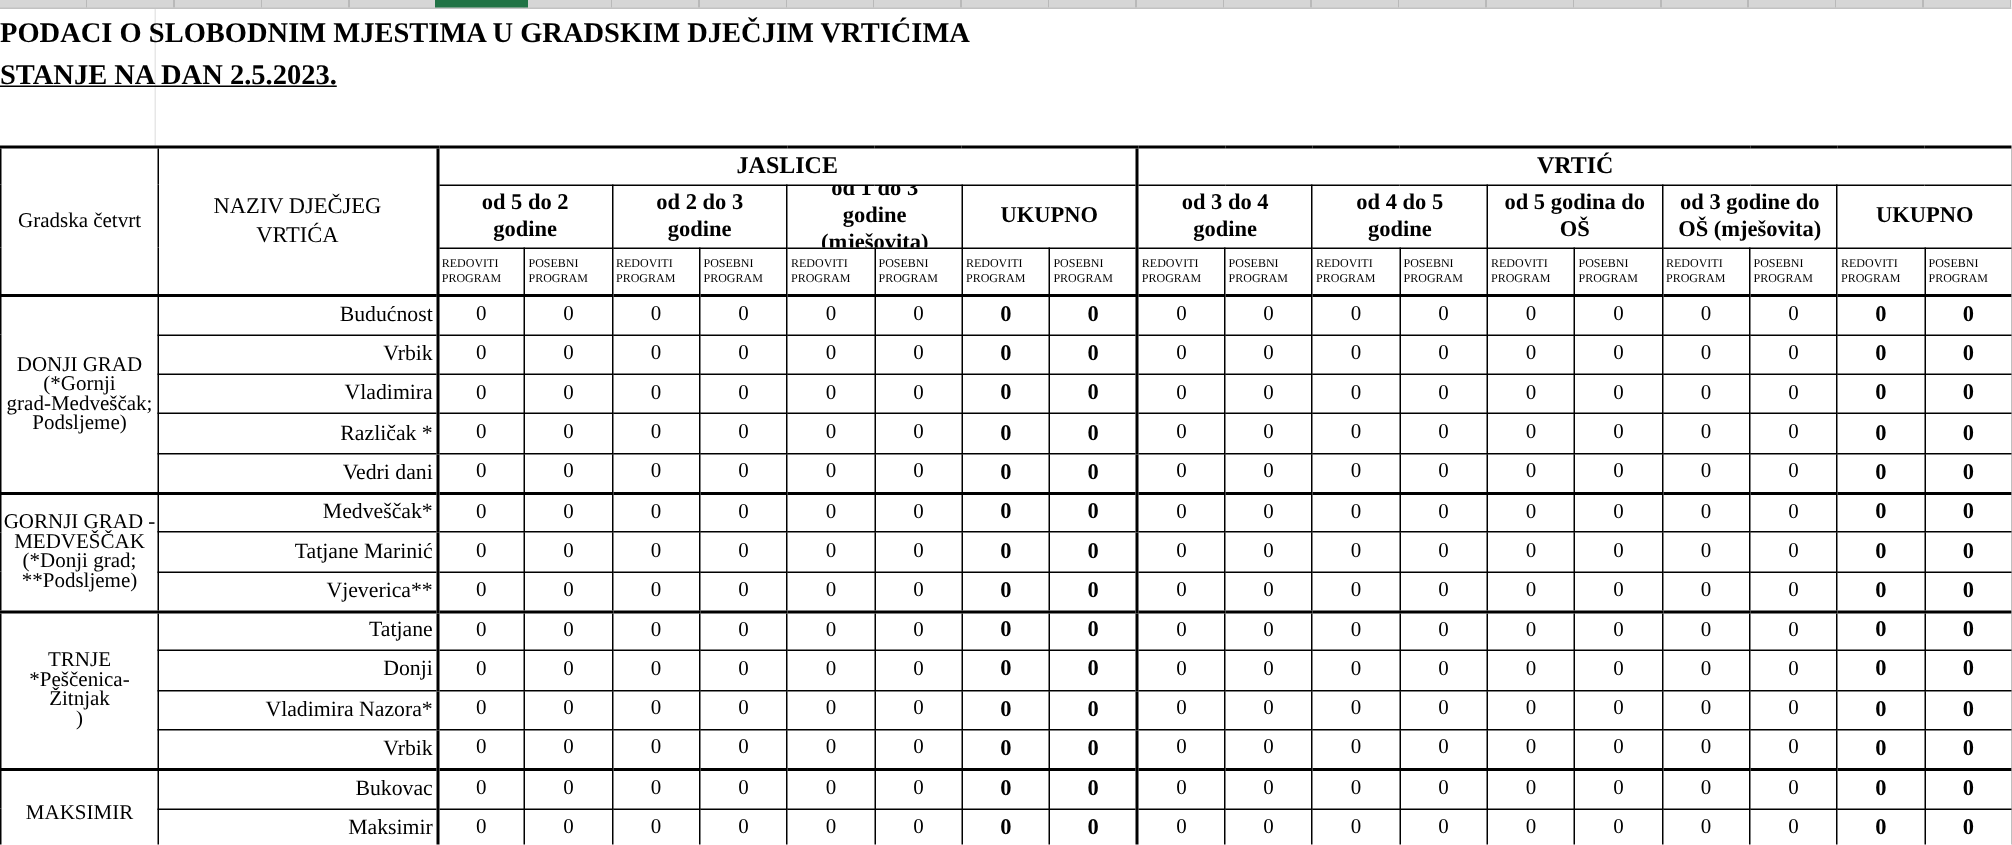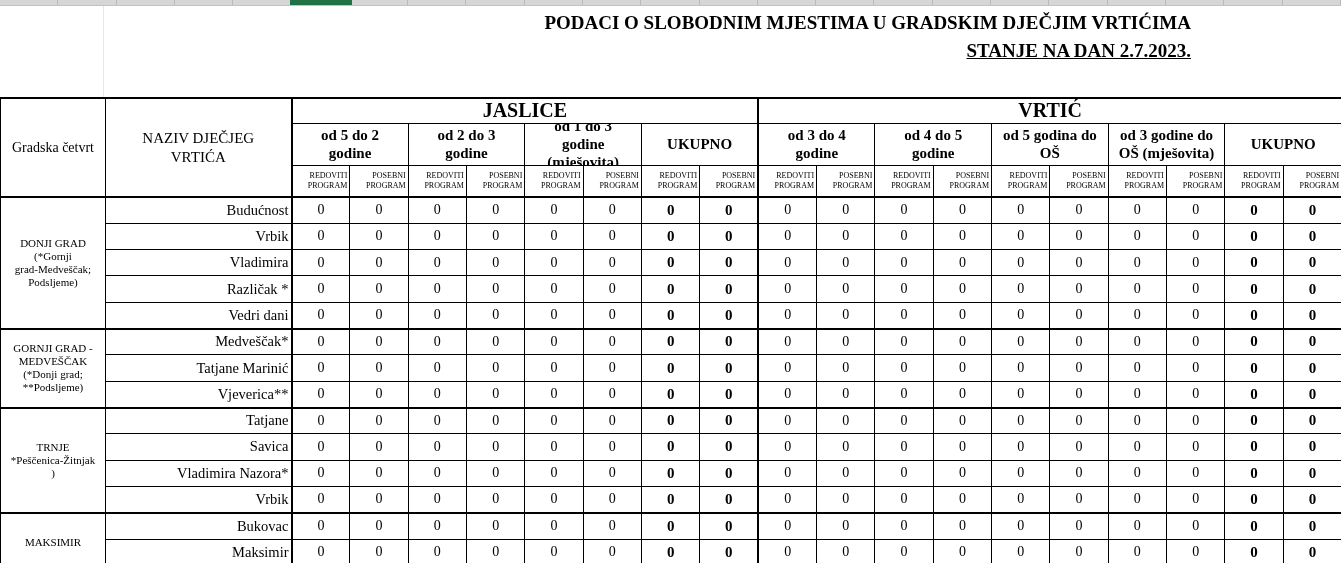--- a/index.html
+++ b/index.html
@@ -11,21 +11,21 @@
   
   .topbar{
     position:absolute;top:0;left:0;width:1341px;height:5px;
     background:#d6d6d6;border-bottom:1px solid #c2c2c2;
     background-image:repeating-linear-gradient(to right, transparent 0, transparent 57.3px, #b9b9b9 57.3px, #b9b9b9 58.3px);
   }
   .selected-col{position:absolute;top:0;left:290px;width:62px;height:5px;background:#217346;}
   .gridline-v{position:absolute;top:6px;left:103px;width:1px;height:91px;background:#e7e7e7;}
 
   
-  .title{position:absolute;top:9px;left:0;width:1191px;text-align:right;font-weight:bold;}
+  .title{position:absolute;top:9px;left:0;width:1191px;text-align:left;font-weight:bold;}
   .title div{font-size:19px;line-height:28px;}
   .title .u{text-decoration:underline;}
 
   
   table.vac{
     position:absolute;top:97px;left:0;width:1341px;
     border-collapse:collapse;table-layout:fixed;
   }
   .vac th,.vac td{border:1px solid #000;overflow:hidden;}
   .vac thead tr.r1 th{border-top:2px solid #000;}
@@ -34,49 +34,49 @@
   tr.group-start td{border-top:2px solid #000;}
 
   tr.r1{height:25px;}
   tr.r2{height:41px;}
   tr.r3{height:32px;}
   tbody tr{height:26.32px;}
 
   th.corner{font-weight:normal;white-space:pre-line;}
   th.district-h{font-size:14px;font-family:Liberation Serif, serif;}
   th.name-h{font-size:15px;line-height:19px;}
-  th.sec{font-size:20px;font-weight:bold;padding:0;}
+  th.sec{font-size:16px;font-weight:bold;padding:0;}
   th.age{font-weight:bold;padding:0;height:41px;}
   .age-inner{
     display:flex;align-items:center;justify-content:center;
     height:41px;overflow:hidden;white-space:pre-line;
     font-size:15px;line-height:18px;text-align:center;
   }
-  th.prog{font-weight:normal;font-size:8px;line-height:10px;padding:1px 2px;text-align:right;margin-left:26px;}
+  th.prog{font-weight:normal;font-size:8px;line-height:10px;padding:1px 2px;text-align:left;margin-left:26px;}
 
   td.name{font-size:14.5px;text-align:right;padding:0 2px 0 4px;white-space:nowrap;}
   td.district{
-    font-size:11px;line-height:13px;text-align:center;
+    font-size:14px;line-height:13px;text-align:center;
     white-space:pre-line;padding:0 1px;vertical-align:middle;
   }
   td.district .sink{display:flex;align-items:flex-end;justify-content:center;height:100%;margin-bottom:-7px;}
   td.v{font-size:14px;text-align:center;}
   td.vb{font-size:15px;font-weight:bold;text-align:center;}
 </style>
 </head>
 <body>
 
 <div class="topbar">
   <div class="selected-col"></div>
 </div>
 <div class="gridline-v"></div>
 
 <div class="title">
   <div>PODACI O SLOBODNIM MJESTIMA U GRADSKIM DJEČJIM VRTIĆIMA</div>
-  <div class="u">STANJE NA DAN 2.7.2023.</div>
+  <div class="u">STANJE NA DAN 2.5.2023.</div>
 </div>
 
 <table class="vac">
   <colgroup>
       <col style="width: 105px;">
       <col style="width: 186px;">
       <col style="width: 58.3333px;">
       <col style="width: 58.3333px;">
       <col style="width: 58.3333px;">
       <col style="width: 58.3333px;">
@@ -356,21 +356,21 @@
         <td class="v">0</td>
         <td class="v">0</td>
         <td class="v">0</td>
         <td class="v">0</td>
         <td class="v">0</td>
         <td class="v">0</td>
         <td class="vb">0</td>
         <td class="vb">0</td>
       </tr>
       <tr>
-        <td class="name">Savica</td>
+        <td class="name">Donji</td>
         <td class="v sec-start">0</td>
         <td class="v">0</td>
         <td class="v">0</td>
         <td class="v">0</td>
         <td class="v">0</td>
         <td class="v">0</td>
         <td class="vb">0</td>
         <td class="vb">0</td>
         <td class="v sec-start">0</td>
         <td class="v">0</td>

